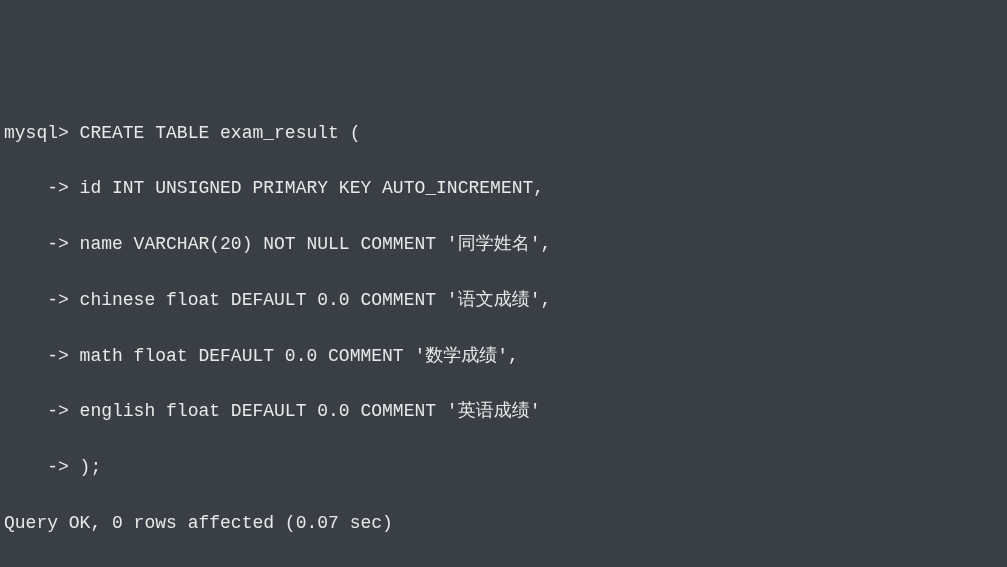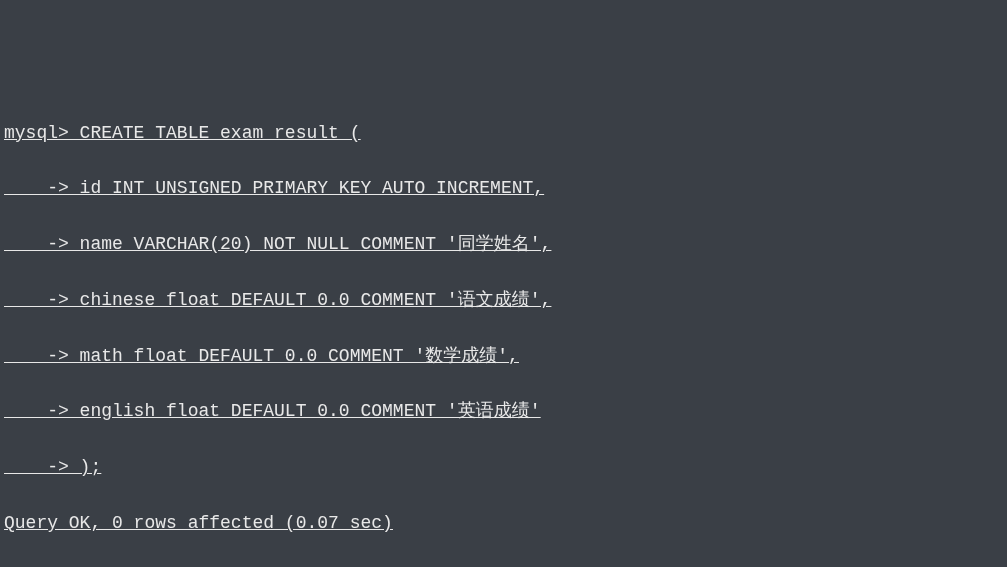--- a/index.html
+++ b/index.html
@@ -1,19 +1,18 @@
 <!DOCTYPE html>
 <html><head>
   <meta charset="utf-8">
   <style>
     * {
       margin: 0;
       padding: 0;
       box-sizing: border-box;
-      text-decoration: underline;
     }
     body {
       background-color: #3a3f46;
       color: #e8e8e8;
       font-family: 'Consolas', 'Monaco', 'Courier New', monospace;
       font-size: 18px;
       line-height: 1.55;
       padding: 8px 4px;
       white-space: pre;
       width: 1007px;

